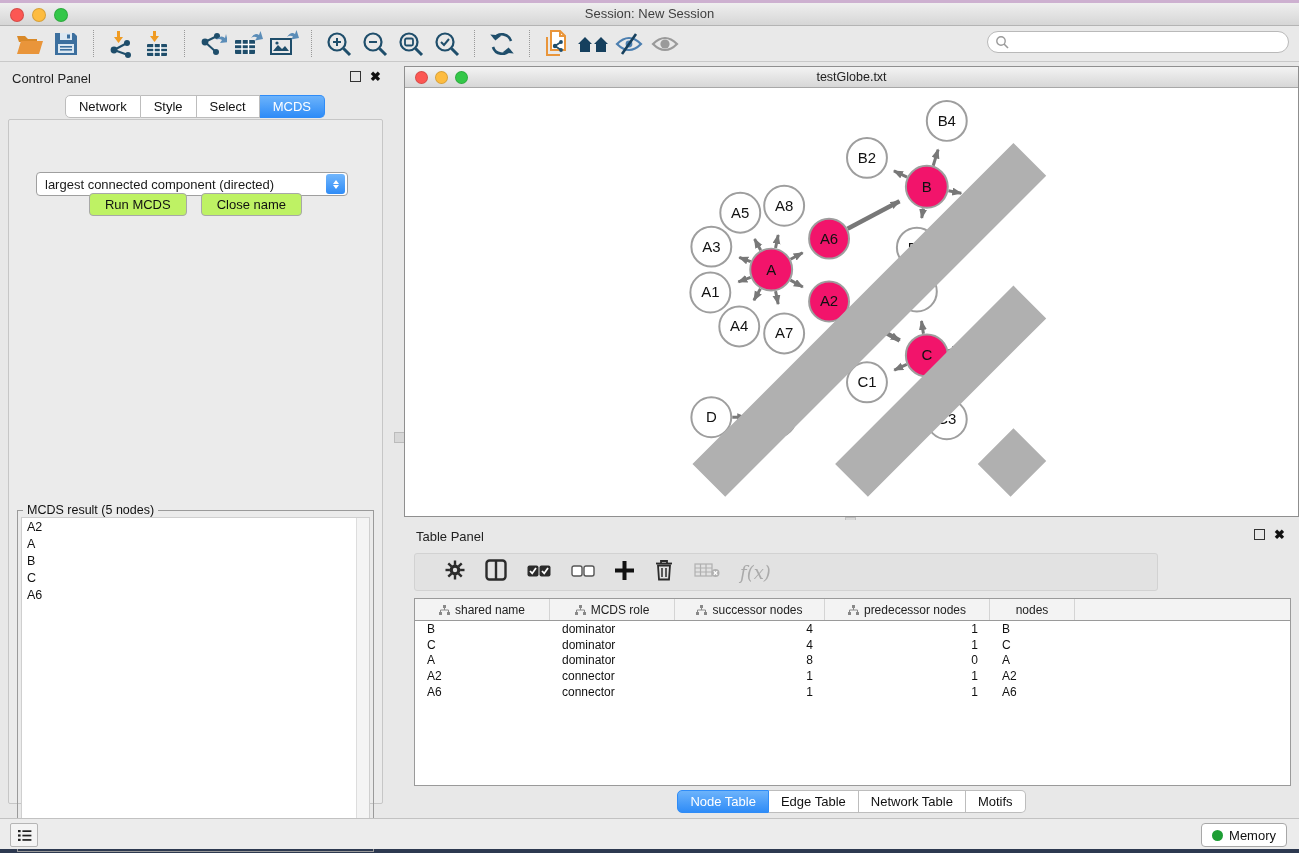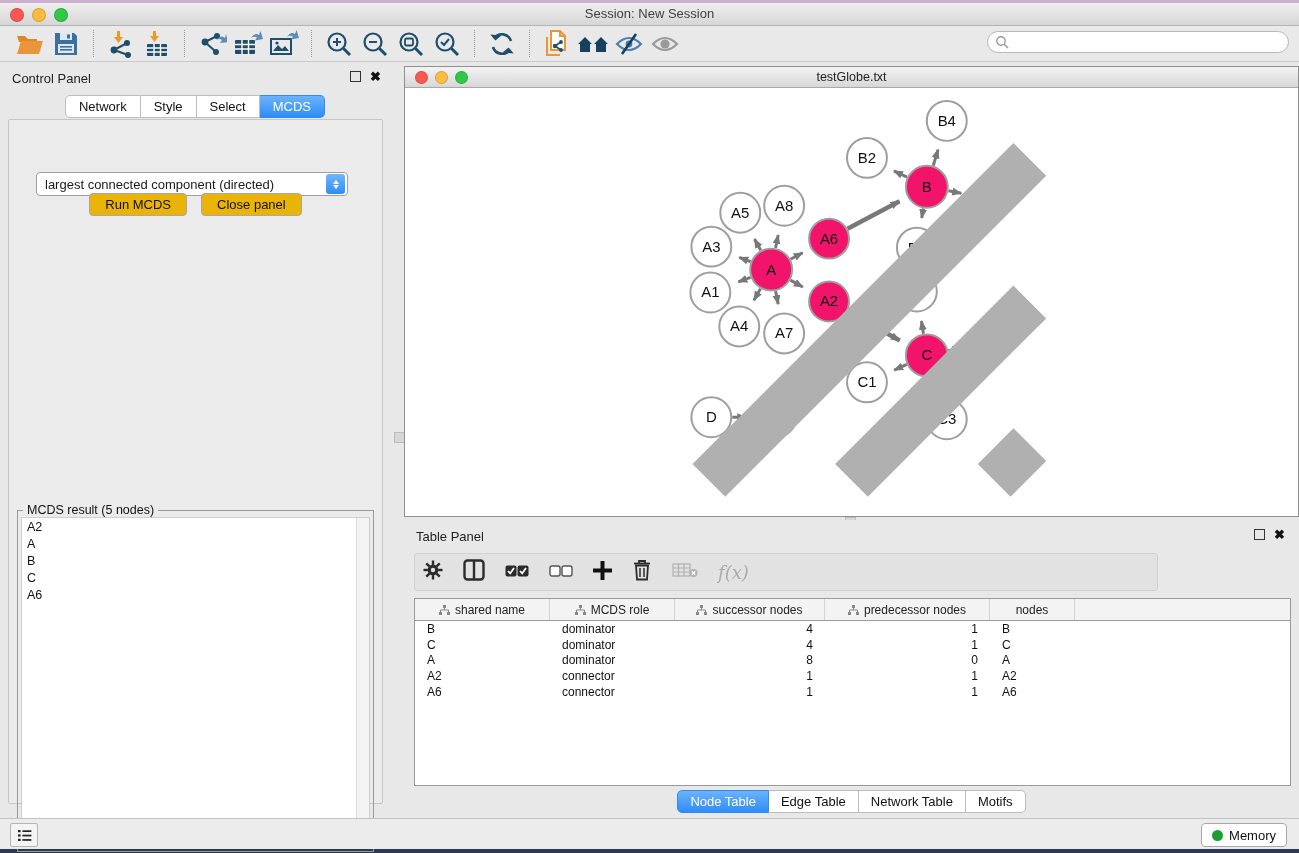--- a/index.html
+++ b/index.html
@@ -39,41 +39,41 @@
            border:1px solid #c6c6c6;border-radius:2px}
   .opt-label{position:absolute;left:0;top:18px;width:100%;text-align:center;font-size:13px;color:#111}
   .combo{position:absolute;left:27px;top:52px;width:312px;height:24px;background:#fff;border:1px solid #9f9f9f;
          border-radius:4px;display:flex;align-items:center;box-sizing:border-box}
   .combo-text{font-size:13px;padding-left:8px;flex:1;white-space:nowrap}
   .combo-btn{width:19px;height:20px;margin-right:2px;border-radius:3px;background:linear-gradient(#71b6fc,#2f8cf7);
              display:flex;flex-direction:column;align-items:center;justify-content:center;gap:1px}
   .chev{width:0;height:0;border-left:3.5px solid transparent;border-right:3.5px solid transparent}
   .chev.up{border-bottom:4px solid #fff}.chev.down{border-top:4px solid #fff}
   .cp-buttons{position:absolute;left:0;top:73px;width:100%;display:flex;justify-content:center;gap:14px}
-  .btn{font-size:13px;background:#eab308;border:1px solid #a8a8a8;border-radius:4px;padding:3px 15px;color:#111}
+  .btn{font-size:13px;background:#bef264;border:1px solid #a8a8a8;border-radius:4px;padding:3px 15px;color:#111}
   .fieldset{position:absolute;left:8px;top:390px;width:355px;height:340px;border:1px solid #9a9a9a}
   .legend{position:absolute;left:5px;top:-8px;background:#ebebeb;padding:0 4px;font-size:12.5px;color:#111}
   .mcds-list{position:absolute;left:3px;top:6px;right:3px;bottom:3px;background:#fff;border:1px solid #cfcfcf;
              font-size:12.5px;overflow:hidden}
   .mcds-list .sb{position:absolute;right:0;top:0;bottom:0;width:12px;background:#f4f4f4;border-left:1px solid #ddd}
   .mcds-item{padding:1.5px 0 1.5px 5px;color:#111}
   .splitter-grip{position:absolute;left:394px;top:432px;width:9px;height:9px;background:#d7d7d7;border:1px solid #bbb}
   
   .netwin{position:absolute;left:404px;top:66px;width:895px;height:451px;box-sizing:border-box;
           border:1px solid #8f8f8f;background:#fff}
   .net-titlebar{height:20px;background:linear-gradient(#f3f3f3,#d7d7d7);border-bottom:1px solid #a8a8a8;
                 text-align:center;font-size:12.5px;line-height:20px;color:#222;position:relative}
   .net-canvas{position:absolute;left:0;top:21px;right:0;bottom:0;background:#fff}
   .net-canvas svg{position:absolute;left:0;top:0;width:100%;height:100%}
   .resize-grip{position:absolute;right:1px;bottom:1px}
   .hgrip{position:absolute;left:845px;top:517px;width:11px;height:5px;background:#d8d8d8;border:1px solid #c0c0c0;box-sizing:border-box}
   
   .tpanel{position:absolute;left:404px;top:520px;width:895px;height:295px;background:#e8e8e8}
   .tp-toolbar{position:absolute;left:10px;top:33px;width:744px;height:38px;background:#e2e2e2;
-              border:1px solid #d2d2d2;border-radius:3px;display:flex;align-items:center;gap:20px;padding-left:8px;box-sizing:border-box}
+              border:1px solid #d2d2d2;border-radius:3px;display:flex;align-items:center;gap:20px;padding-left:30px;box-sizing:border-box}
   .fx{font-family:"DejaVu Serif",serif;font-style:italic;font-size:18px;color:#aaa}
   .dtable{position:absolute;left:10px;top:78px;width:877px;height:188px;background:#fff;border:1px solid #9a9a9a;
           box-sizing:border-box;font-size:12px;overflow:hidden}
   .thead{display:flex;height:21px;background:#f3f3f3;border-bottom:1px solid #9a9a9a;align-items:flex-start}
   .th{display:flex;align-items:center;justify-content:center;gap:5px;height:100%;
       border-right:1px solid #d4d4d4;box-sizing:border-box;color:#222}
   .trow{display:flex;height:15.7px;align-items:center}
   .td{box-sizing:border-box;padding:0 12px;white-space:nowrap;color:#111}
   .td.right{text-align:right}
   .tp-tabs{position:absolute;left:0;top:270px;width:100%;display:flex;justify-content:center}
@@ -264,21 +264,21 @@
   <div class="cp-body">
     <div class="combo">
       <span class="combo-text">largest connected component (directed)</span>
       <span class="combo-btn">
         <span class="chev up"></span>
           <span class="chev down"></span>
       </span>
     </div>
     <div class="cp-buttons">
       <button class="btn">Run MCDS</button>
-      <button class="btn">Close panel</button>
+      <button class="btn">Close name</button>
     </div>
     <div class="fieldset">
       <span class="legend">MCDS result (5 nodes)</span>
       <div class="mcds-list">
         <div class="mcds-item">A2</div>
         <div class="mcds-item">A</div>
         <div class="mcds-item">B</div>
         <div class="mcds-item">C</div>
         <div class="mcds-item">A6</div>
         <div class="sb"></div>

